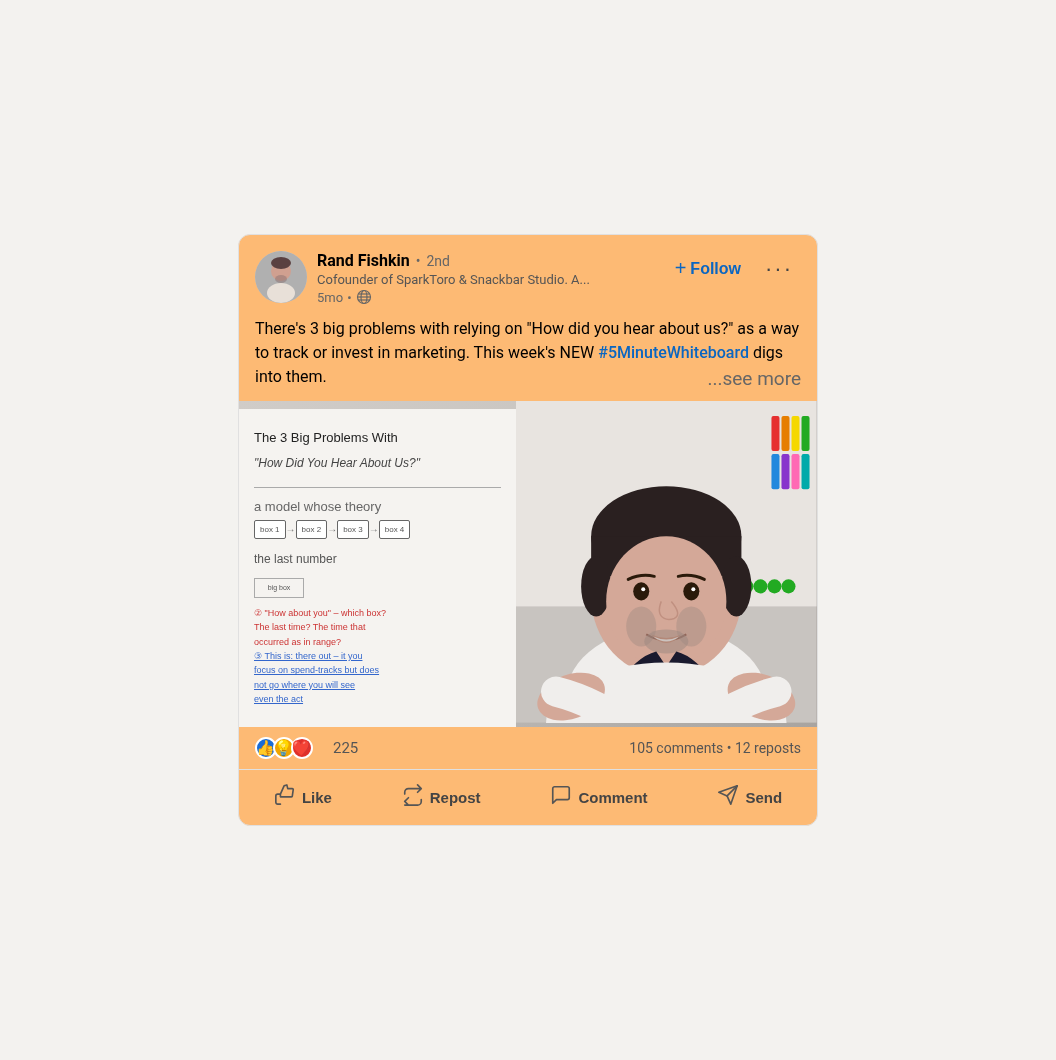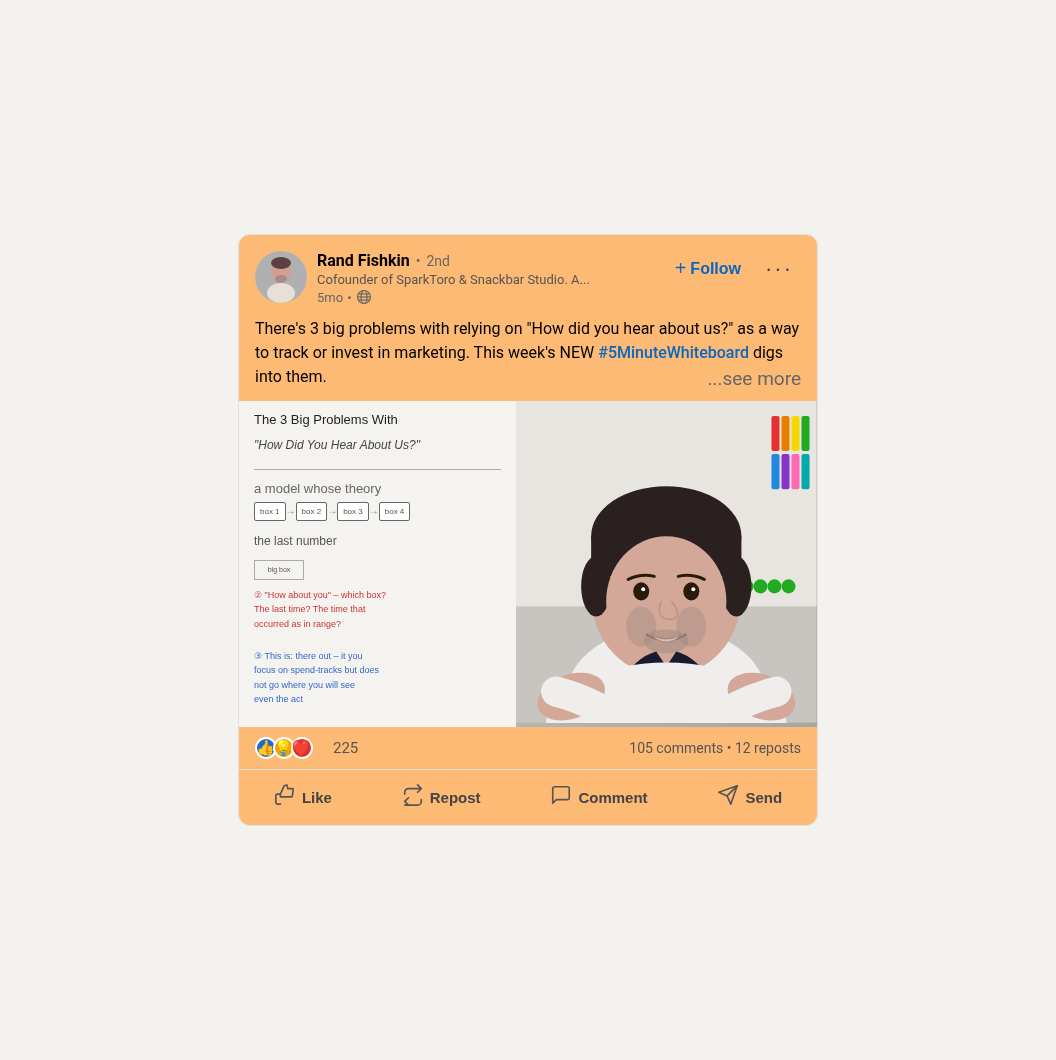--- a/index.html
+++ b/index.html
@@ -338,21 +338,21 @@
             <div class="wb-box">box 3</div>
             <div class="wb-arrow">→</div>
             <div class="wb-box">box 4</div>
           </div>
           <div style="font-size: 12px; color: #555; margin-bottom: 10px;">the last number</div>
           <div style="margin-bottom: 8px; border: 1px solid #aaa; width: 50px; height: 20px; display: flex; align-items: center; justify-content: center;">
             <span style="font-size: 7px; color: #555;">big box</span>
           </div>
           <div class="wb-points">
             <div style="margin-top: 6px;" class="wb-point-red">② "How about you" – which box?<br>The last time? The time that<br>occurred as in range?</div>
-            <div style="margin-top: 18px;" class="wb-point-blue">③ This is: there out – it you<br>focus on spend-tracks but does<br>not go where you will see<br>even the act</div>
+            <div style="margin-top: 0; text-decoration: underline;" class="wb-point-blue">③ This is: there out – it you<br>focus on spend-tracks but does<br>not go where you will see<br>even the act</div>
           </div>
 
         </div>
       </div>
 
       <div class="person-side">
         <svg width="100%" height="100%" viewBox="0 0 300 336" preserveAspectRatio="xMidYMax meet" xmlns="http://www.w3.org/2000/svg">
 
           <rect width="300" height="336" fill="#c8c4c0"></rect>
 

